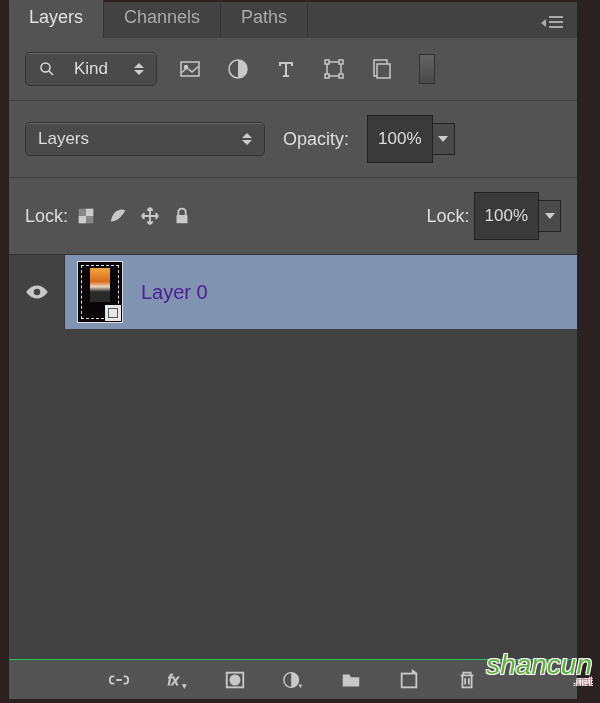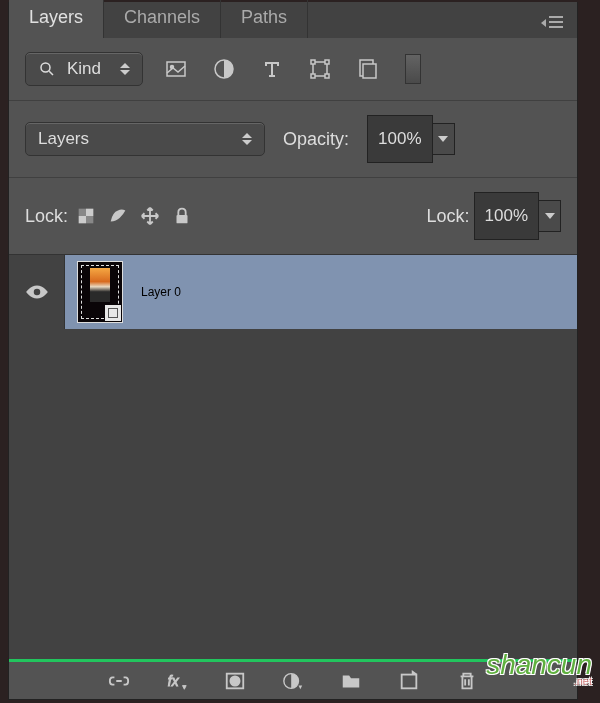--- a/index.html
+++ b/index.html
@@ -6,21 +6,21 @@
 body{background:#2b2121;width:600px;height:703px;position:relative}
 .panel{position:absolute;left:8px;top:2px;width:570px;height:698px;background:#535353;border:1px solid #222;border-top:none}
 .tabs{height:36px;background:#424242;display:flex;align-items:flex-end;position:relative}
 .tab{padding:10px 20px 10px 20px;color:#aaa;font-size:18px;cursor:pointer;border-right:1px solid #333}
 .tab.active{background:#535353;color:#e0e0e0;border-top:1px solid #222}
 .menu-icon{position:absolute;right:8px;top:14px;width:20px;height:14px}
 .menu-icon span{display:block;width:14px;height:2px;background:#aaa;margin-bottom:3px}
 .menu-icon .tri{position:absolute;left:-8px;top:3px;width:0;height:0;border-top:4px solid transparent;border-bottom:4px solid transparent;border-right:5px solid #aaa}
 .row{padding:14px 16px;display:flex;align-items:center;gap:18px;border-bottom:1px solid #404040}
 .dd{background:#4a4a4a;border:1px solid #333;box-shadow:0 1px 0 #666 inset;border-radius:5px;height:34px;display:flex;align-items:center;padding:0 12px;color:#ddd;font-size:17px;position:relative}
-.kind-dd{width:118px;justify-content:space-between}
+.kind-dd{width:132px;justify-content:space-between}
 .spinner{display:flex;flex-direction:column;gap:2px;margin-left:8px}
 .spinner i{width:0;height:0;border-left:5px solid transparent;border-right:5px solid transparent}
 .spinner .up{border-bottom:5px solid #ccc}
 .spinner .dn{border-top:5px solid #ccc}
 .ficon{width:30px;height:26px;display:flex;align-items:center;justify-content:center;color:#c8c8c8}
 .ficon svg{width:24px;height:24px}
 .swatch{width:16px;height:30px;background:linear-gradient(#636363,#4a4a4a);border:1px solid #333;margin-left:4px}
 .blend-dd{width:240px;justify-content:space-between}
 .lbl{color:#ddd;font-size:18px}
 .val-dd{display:flex;align-items:center}
@@ -33,22 +33,22 @@
 .layers-body{background:#424242;height:418px;position:relative}
 .layer{height:74px;display:flex;align-items:center;background:#424242}
 .vis{width:56px;height:100%;display:flex;align-items:center;justify-content:center;border-right:1px solid #333}
 .vis svg{width:26px;height:18px;color:#c8c8c8}
 .layer-sel{flex:1;height:100%;background:#8093b0;display:flex;align-items:center;padding-left:12px;gap:18px}
 .thumb{width:46px;height:62px;border:1px solid #ddd;position:relative;background:#0a0508;overflow:hidden}
 .thumb .sel{position:absolute;inset:3px;border:1px dashed #ddd}
 .thumb .char{position:absolute;left:12px;top:6px;width:20px;height:34px;background:linear-gradient(#f5a843,#d86b1f 40%,#e8d8c0 55%,#2a2a2a 70%)}
 .thumb .smart{position:absolute;right:1px;bottom:1px;width:16px;height:16px;background:#e8e8e8}
 .thumb .smart::after{content:"";position:absolute;left:3px;top:3px;width:8px;height:8px;border:1px solid #555}
-.layer-name{color:#000000;font-size:12px}
-.footer{position:absolute;left:0;bottom:0;width:100%;height:40px;background:#535353;border-top:3px solid #22c55e;display:flex;align-items:center;justify-content:center;gap:30px}
+.layer-name{color:#4c1d95;font-size:20px}
+.footer{position:absolute;left:0;bottom:0;width:100%;height:40px;background:#535353;border-top:1px solid #22c55e;display:flex;align-items:center;justify-content:center;gap:30px}
 .fbtn{width:28px;height:28px;display:flex;align-items:center;justify-content:center;color:#c8c8c8}
 .fbtn svg{width:22px;height:22px}
 .watermark{position:absolute;right:8px;bottom:16px;font-size:28px;font-weight:normal;font-style:italic;color:#5fb03f;text-shadow:1px 1px 0 #fff,-1px -1px 0 #fff,1px -1px 0 #fff,-1px 1px 0 #fff}
 .watermark .ext{font-size:11px;color:#d88;display:block;text-align:right;font-style:normal;margin-top:-6px}
 .mag{display:inline-flex;align-items:center}
 .mag svg{width:18px;height:18px}
 </style>
 </head>
 <body>
 

